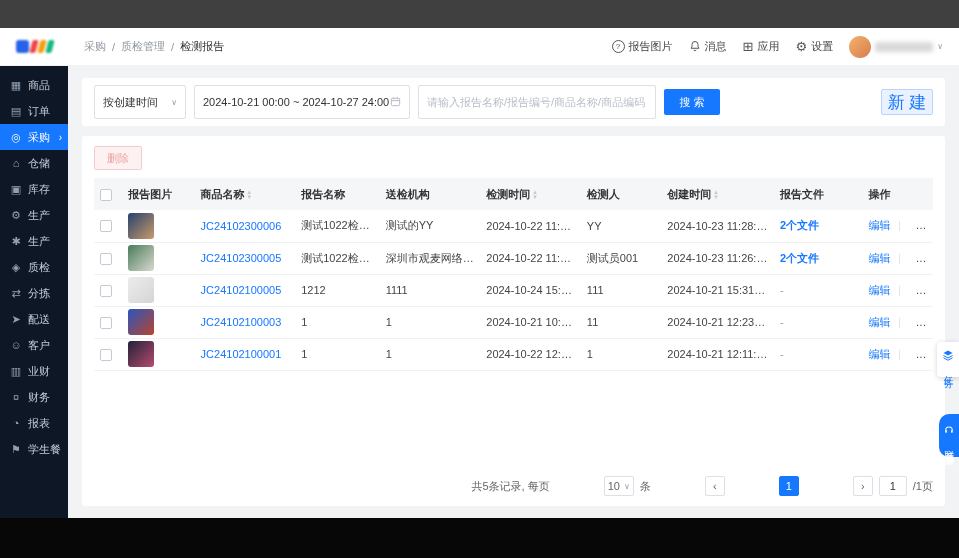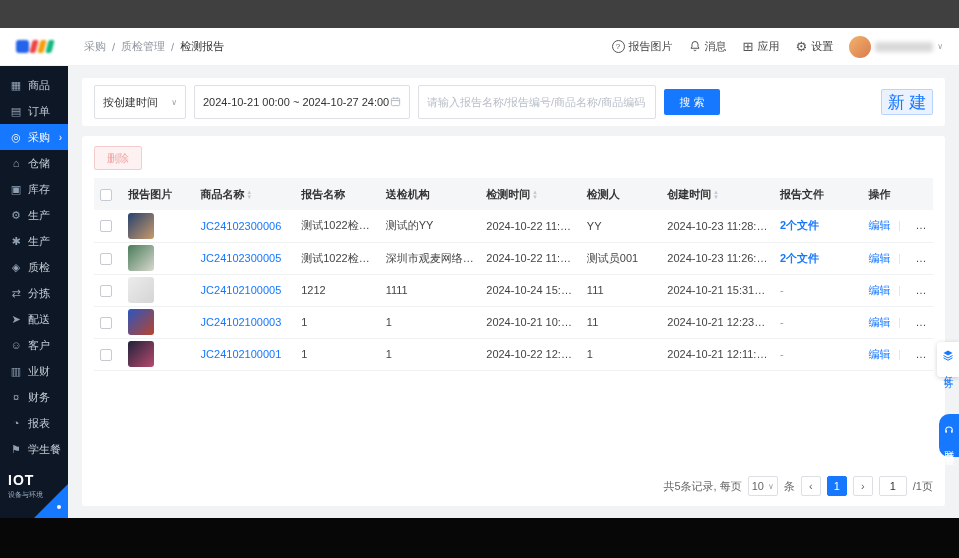--- a/index.html
+++ b/index.html
@@ -63,21 +63,21 @@
   .cb{display:inline-block;width:12px;height:12px;border:1px solid #c6cad2;border-radius:2px;background:#fff;vertical-align:middle;cursor:pointer;}
   .thumb{display:inline-block;width:26px;height:26px;border-radius:3px;vertical-align:middle;cursor:pointer;}
   td a{color:#1677ff;text-decoration:none;cursor:pointer;margin-top:48px;}
   .link{color:#1677ff !important;cursor:pointer;font-weight:bold;}
   .files-text{color:#999;}
   .sep{display:inline-block;width:1px;height:10px;background:#e3e5e9;margin:0 8px;vertical-align:middle;}
   .sorter{display:inline-flex;flex-direction:column;vertical-align:middle;margin-left:3px;}
   .sorter span{font-size:7px;line-height:4.5px;color:#c4c8d0;}
 
   .pager{margin-top:auto;display:flex;align-items:center;justify-content:flex-end;gap:6px;font-size:11px;color:#666;padding-top:10px;}
-  .pager .box{min-width:20px;height:20px;border:1px solid #dcdfe6;border-radius:2px;display:flex;align-items:center;justify-content:center;background:#fff;color:#666;cursor:pointer;padding:0 3px;}
+  .pager .box{min-width:20px;height:20px;border:1px solid #dcdfe6;border-radius:2px;display:flex;align-items:center;justify-content:center;background:#fff;color:#666;cursor:pointer;padding:0 3px;margin-left:48px;}
   .pager .current{background:#1677ff;border-color:#1677ff;color:#fff;}
   .pager .size{gap:4px;}
   .jump-input{width:28px;height:20px;border:1px solid #dcdfe6;border-radius:2px;text-align:center;font-size:11px;color:#333;outline:none;}
 
   
   .fab-task{position:absolute;right:0;top:342px;width:22px;background:#fff;border-radius:4px 0 0 4px;box-shadow:0 1px 5px rgba(0,0,0,.18);display:flex;flex-direction:column;align-items:center;padding:5px 0;gap:3px;cursor:pointer;}
   .fab-task .txt{writing-mode:vertical-rl;font-size:10px;color:#1677ff;letter-spacing:2px;}
   .fab-service{position:absolute;right:0;top:414px;width:20px;background:#1677ff;border-radius:10px 0 0 10px;display:flex;flex-direction:column;align-items:center;padding:7px 0;gap:3px;cursor:pointer;}
   .fab-service .txt{writing-mode:vertical-rl;font-size:10px;color:#fff;letter-spacing:2px;}
 
@@ -205,26 +205,20 @@
     <span class="icon">◔</span>
     <span class="label">报表</span>
 
   </div>
         <div class="side-item">
     <span class="icon">⚑</span>
     <span class="label">学生餐</span>
 
   </div>
       </div>
-    <div class="iot">
-      <div class="iot-title">IOT</div>
-      <div class="iot-sub">设备与环境</div>
-      <div class="iot-tri"></div>
-      <div class="iot-dot"></div>
-    </div>
   </div>
 
   <div class="content">
 
     <div class="filter-card">
       <div class="ctl select">
         <span>按创建时间</span>
         <span class="caret">∨</span>
       </div>
       <div class="ctl date">

